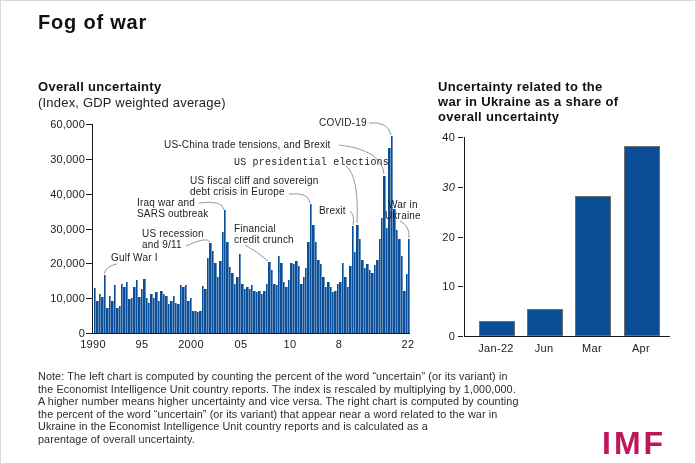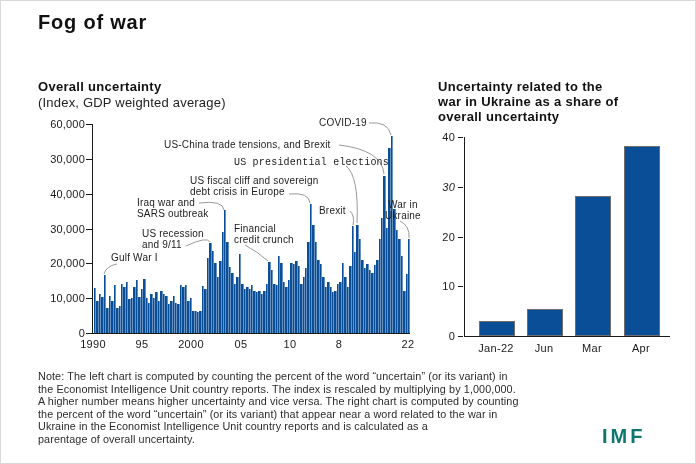--- a/index.html
+++ b/index.html
@@ -60,22 +60,22 @@
     position:absolute;bottom:0;width:36px;background:#0a4e98;
     border:1px solid #6e6e6e;box-sizing:border-box;
   }
   
   .footer{
     position:absolute;left:37px;top:369px;width:585px;font-size:10.8px;
     line-height:12.6px;color:#2b2b2b;letter-spacing:0.1px;
   }
   .footer .note{white-space:pre-line;}
   .imf-logo{
-    position:absolute;left:601px;top:424px;font-size:20px;font-weight:800;
-    letter-spacing:3px;color:#0f766e;
+    position:absolute;left:601px;top:424px;font-size:32px;font-weight:800;
+    letter-spacing:3px;color:#be185d;
   }
 </style>
 </head>
 <body>
 
 <div class="page">
 
   <h1 class="fig-title">Fog of war</h1>
 
   <div class="panel-title" style="left:37px;top:78px;">Overall uncertainty</div>

